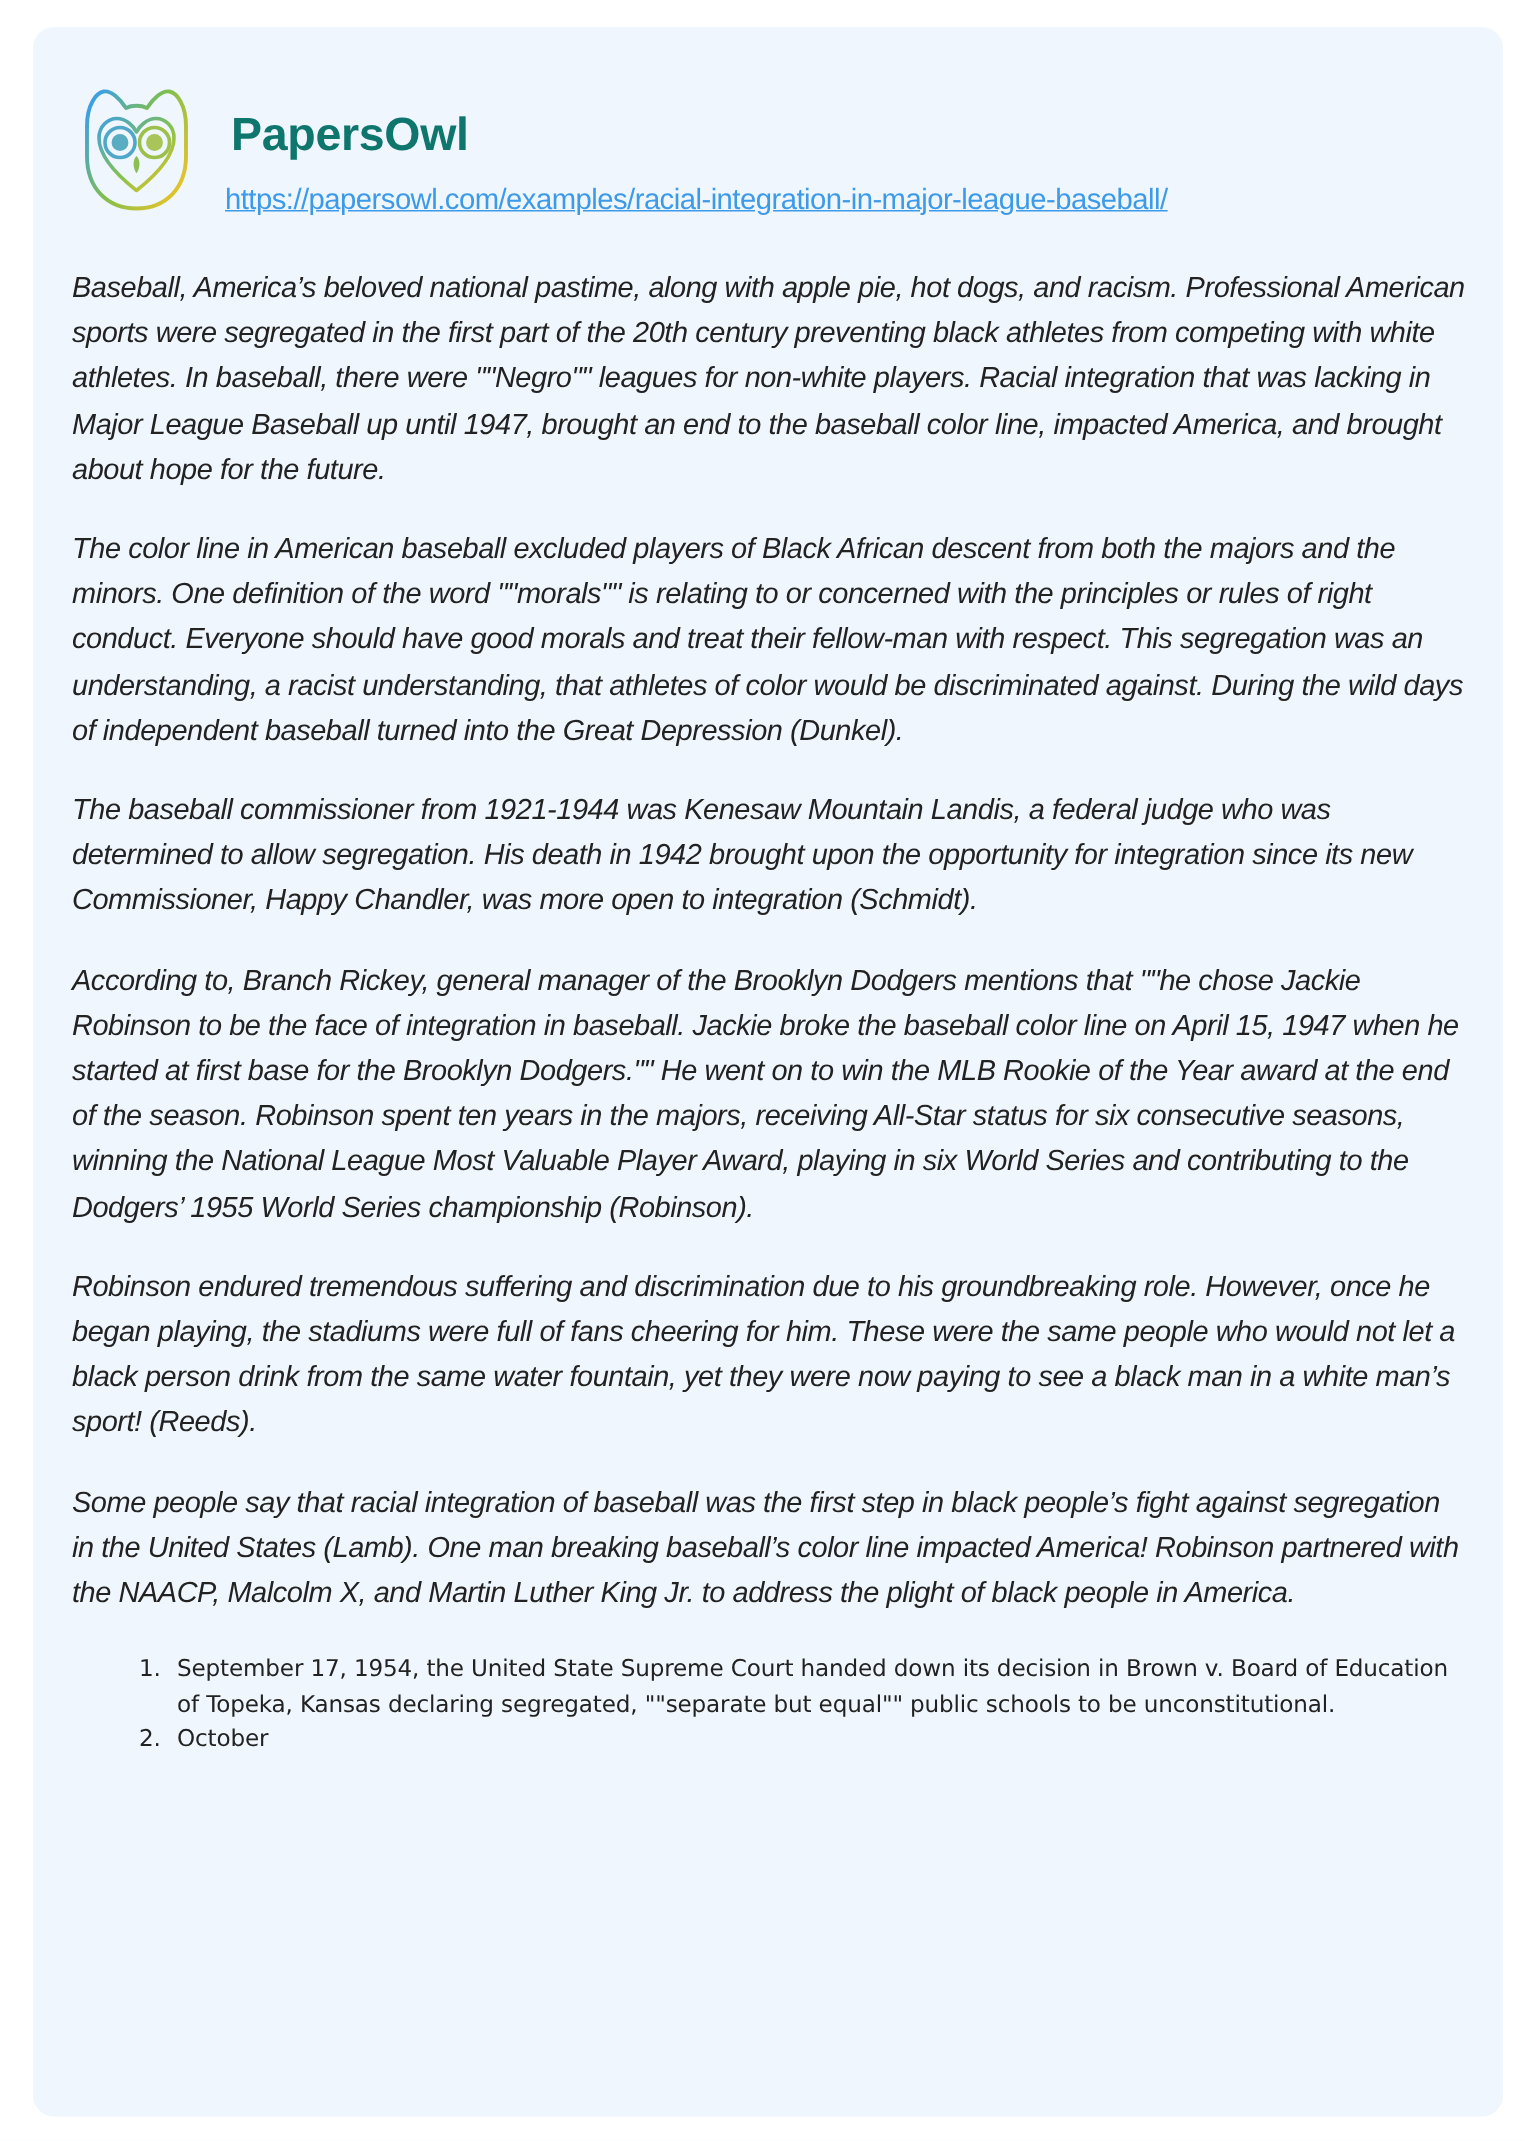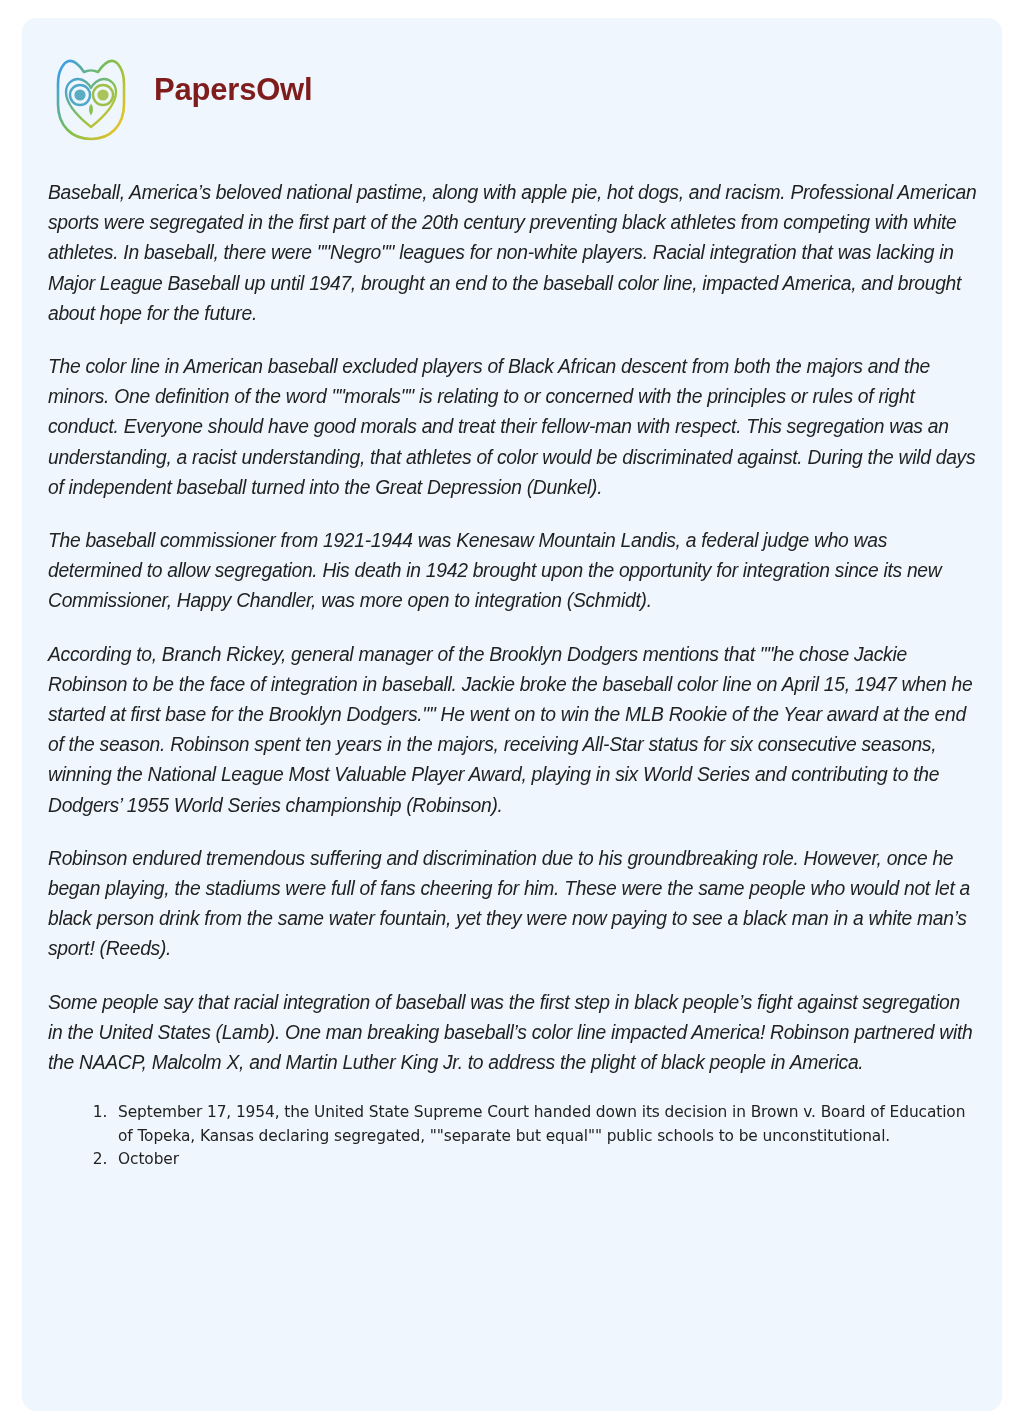--- a/index.html
+++ b/index.html
@@ -43,21 +43,21 @@
     height: 92px;
   }
   .brand-logo svg { display: block; width: 86px; height: 92px; }
 
   .brand-name {
     position: absolute;
     left: 132px;
     top: 54px;
     font-size: 31px;
     font-weight: bold;
-    color: #7f1d1d;
+    color: #0f766e;
     letter-spacing: -0.2px;
     font-family: "Liberation Sans", sans-serif;
   }
 
   .brand-url {
     position: absolute;
     left: 128px;
     top: 104px;
     font-size: 19.5px;
     color: #3d9ae8;
@@ -139,20 +139,21 @@
 
         <circle cx="32" cy="41" r="5.6" fill="#5aacc2"></circle>
         <circle cx="55" cy="41" r="5.6" fill="#a9c55a"></circle>
 
         <path d="M43 50 C45.6 52.5 45.6 58 43 61.5 C40.4 58 40.4 52.5 43 50 Z" fill="#8cbf52"></path>
       </svg>
     </div>
 
     <div class="brand-name">PapersOwl</div>
 
+    <a class="brand-url" href="#">https://papersowl.com/examples/racial-integration-in-major-league-baseball/</a>
   </header>
 
   <article class="article">
 
     <div class="article-body">
       <p>Baseball, America’s beloved national pastime, along with apple pie, hot dogs, and racism. Professional American sports were segregated in the first part of the 20th century preventing black athletes from competing with white athletes. In baseball, there were ""Negro"" leagues for non-white players. Racial integration that was lacking in Major League Baseball up until 1947, brought an end to the baseball color line, impacted America, and brought about hope for the future.</p>
       <p>The color line in American baseball excluded players of Black African descent from both the majors and the minors. One definition of the word ""morals"" is relating to or concerned with the principles or rules of right conduct. Everyone should have good morals and treat their fellow-man with respect. This segregation was an understanding, a racist understanding, that athletes of color would be discriminated against. During the wild days of independent baseball turned into the Great Depression (Dunkel).</p>
       <p>The baseball commissioner from 1921-1944 was Kenesaw Mountain Landis, a federal judge who was determined to allow segregation. His death in 1942 brought upon the opportunity for integration since its new Commissioner, Happy Chandler, was more open to integration (Schmidt).</p>
       <p>According to, Branch Rickey, general manager of the Brooklyn Dodgers mentions that ""he chose Jackie Robinson to be the face of integration in baseball. Jackie broke the baseball color line on April 15, 1947 when he started at first base for the Brooklyn Dodgers."" He went on to win the MLB Rookie of the Year award at the end of the season. Robinson spent ten years in the majors, receiving All-Star status for six consecutive seasons, winning the National League Most Valuable Player Award, playing in six World Series and contributing to the Dodgers’ 1955 World Series championship (Robinson).</p>
       <p>Robinson endured tremendous suffering and discrimination due to his groundbreaking role. However, once he began playing, the stadiums were full of fans cheering for him. These were the same people who would not let a black person drink from the same water fountain, yet they were now paying to see a black man in a white man’s sport! (Reeds).</p>

